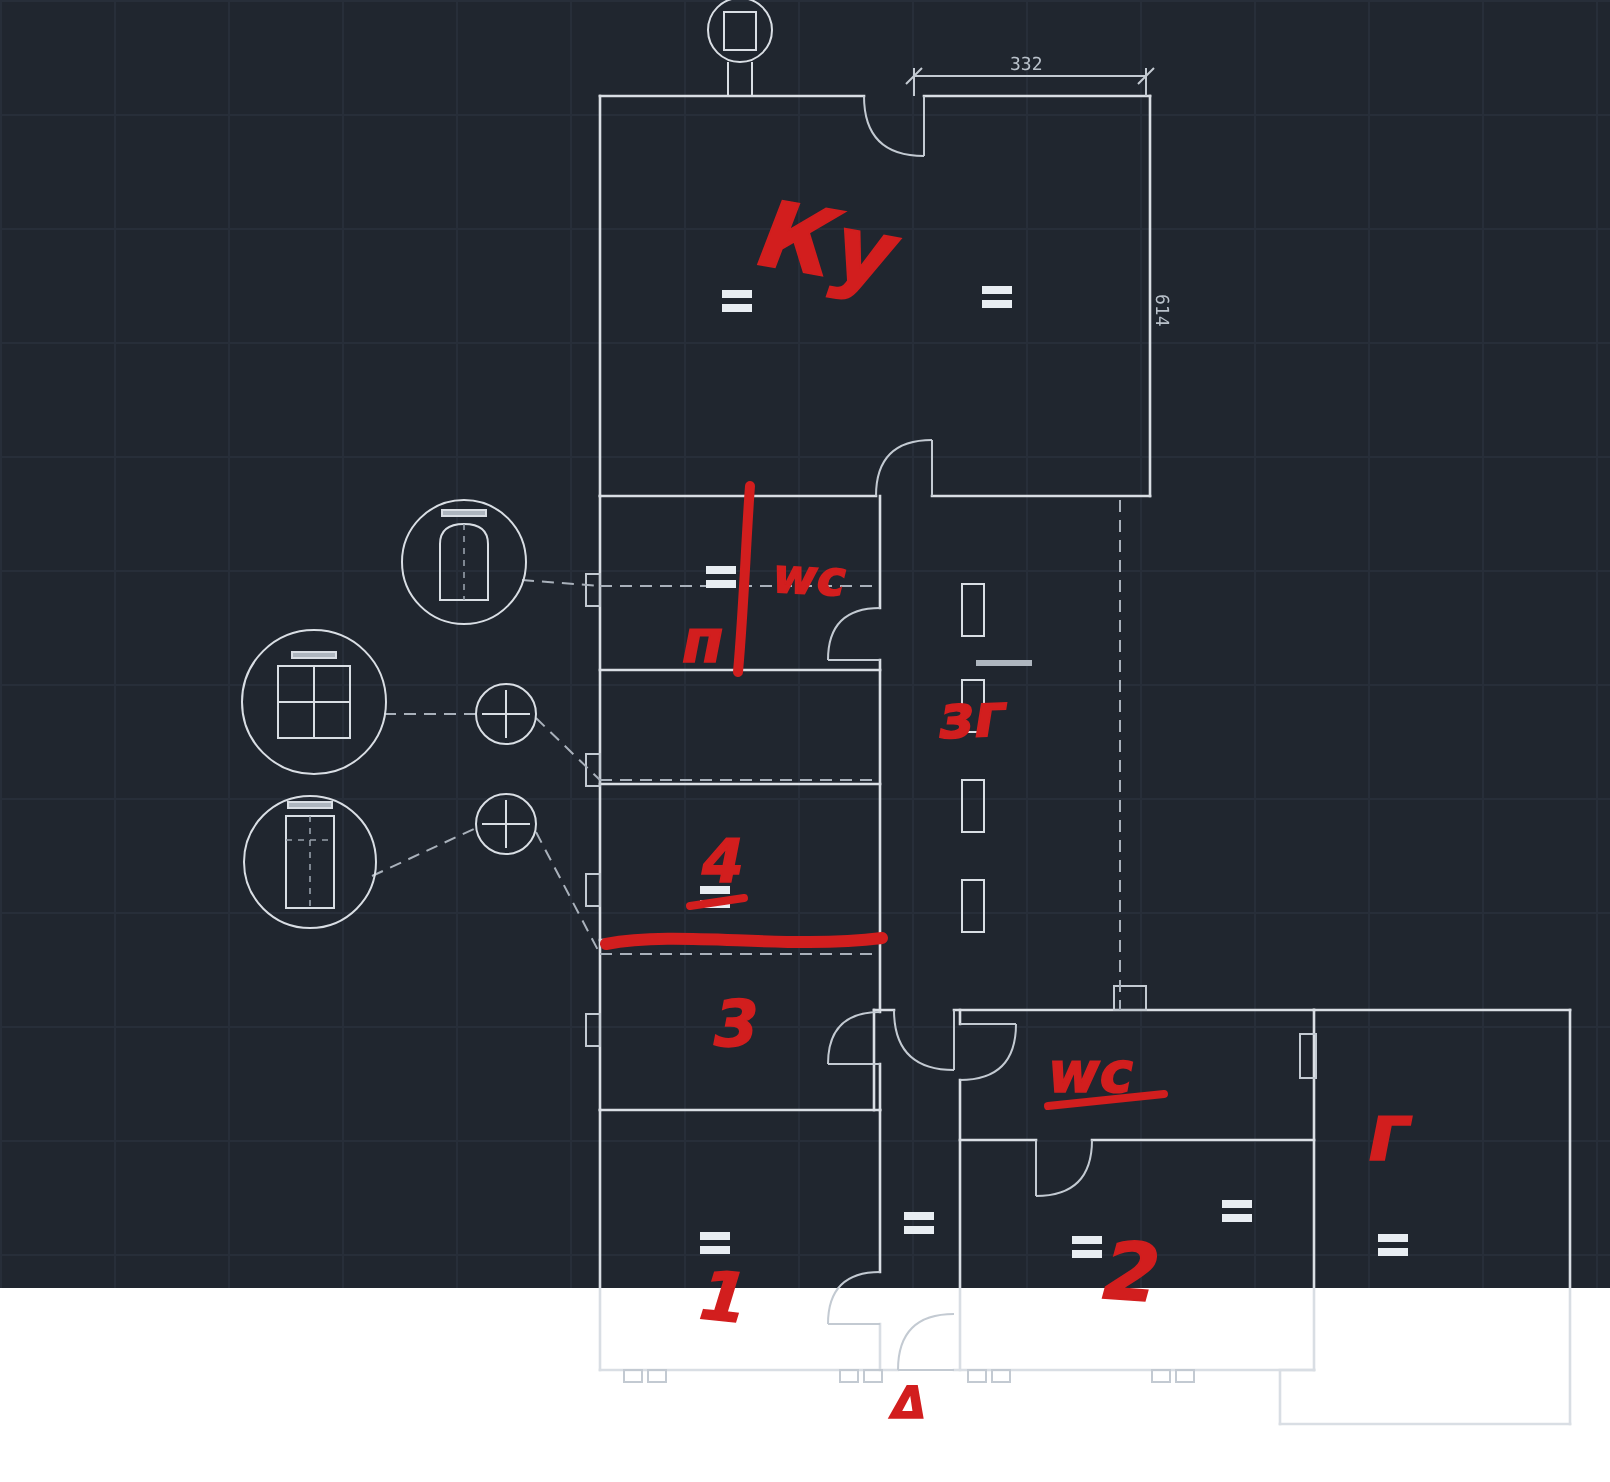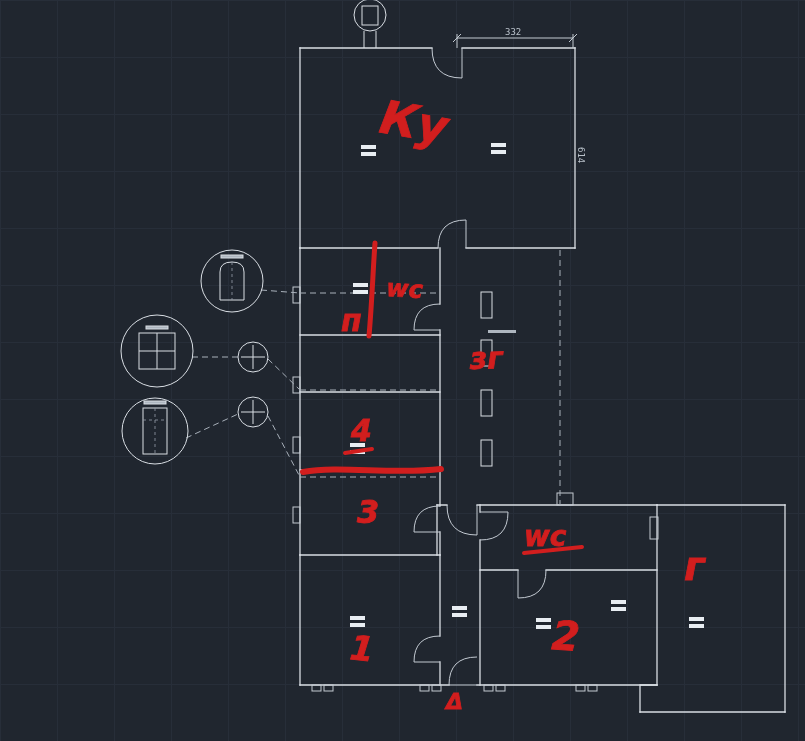--- a/index.html
+++ b/index.html
@@ -1,21 +1,21 @@
 <!DOCTYPE html>
 <html><head>
 <meta charset="utf-8">
 <style>
   html,body{margin:0;padding:0;}
   body{
     width:805px;height:741px;overflow:hidden;
     font-family:"DejaVu Sans",sans-serif;
   }
   .cad-canvas{
-    position:relative;width:805px;height:741px;
+    position:relative;width:805px;height:644px;
     background-color:#20262f;
     background-image:
       linear-gradient(#272e39 1px, transparent 1px),
       linear-gradient(90deg, #272e39 1px, transparent 1px);
     background-size:57px 57px;
   }
   svg{position:absolute;left:0;top:0;}
   .wall{stroke:#d9dee4;stroke-width:1.3;fill:none;stroke-linecap:square;}
   .wall-thin{stroke:#c3cad2;stroke-width:1;fill:none;}
   .dashed{stroke:#a9b1bb;stroke-width:1;fill:none;stroke-dasharray:6 4;}

